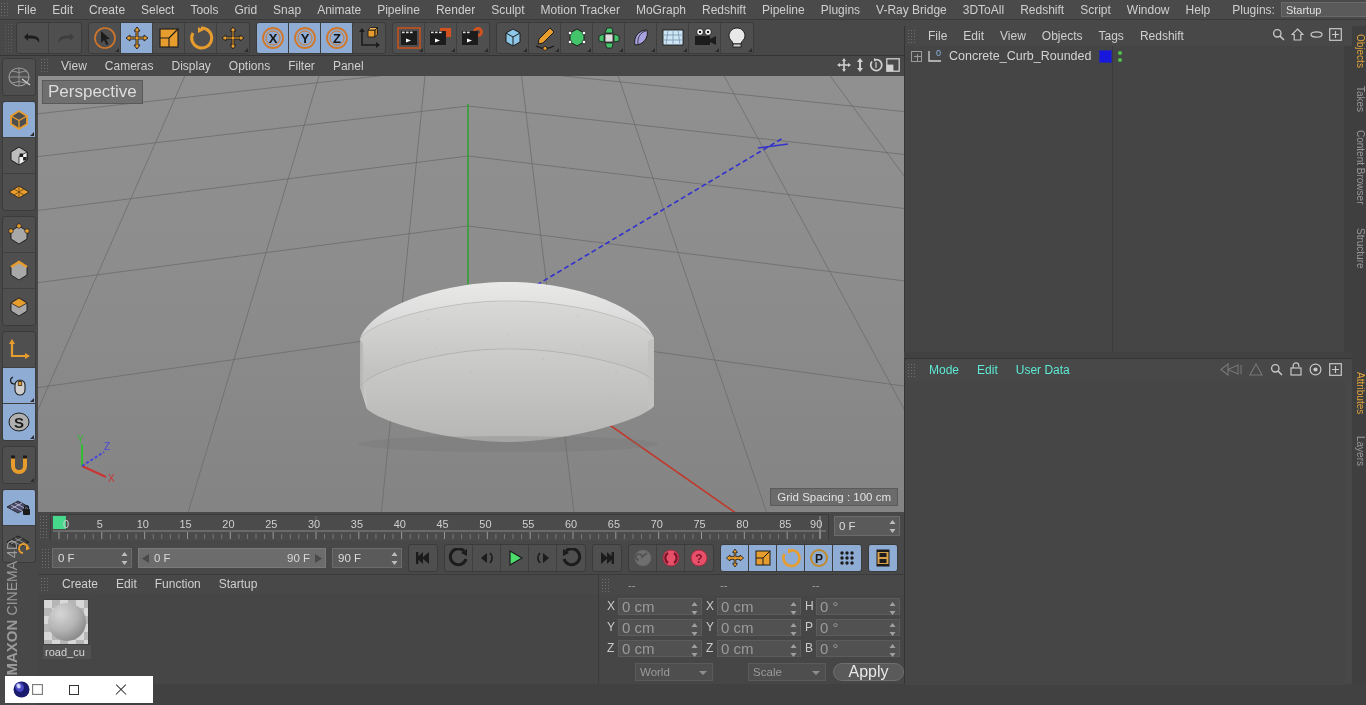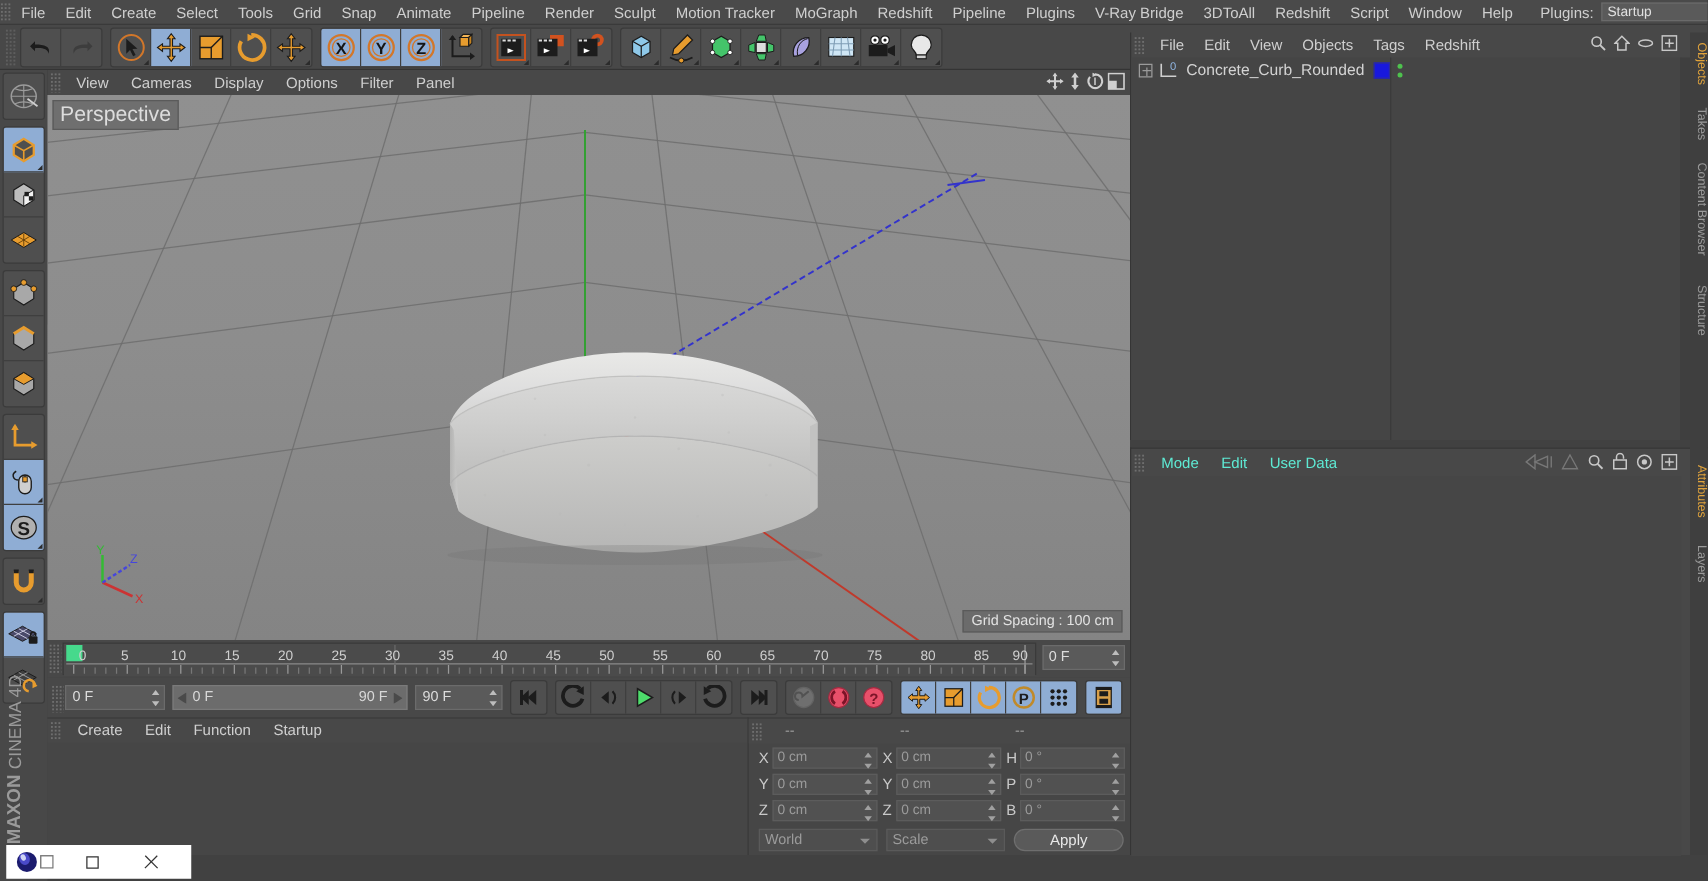--- a/index.html
+++ b/index.html
@@ -206,37 +206,37 @@
   }
   .coordhead .chgrip {
     width: 9px; height: 15px; margin-right: 4px;
     background-image: radial-gradient(#6e6e6e 0.8px, transparent 0.9px); background-size: 3px 3px;
   }
   .coordhead .ch { width: 92px; text-align: left; padding-left: 14px; }
   .crow { display: flex; align-items: center; height: 20px; margin-top: 1px; padding-left: 8px; }
   .clabel { width: 11px; font-size: 12px; color: #c9c9c9; }
   .cfield {
     width: 84px; height: 17px; background: #515151; border: 1px solid #5c5c5c;
-    font-size: 11px; color: #9b9b9b; display: flex; align-items: center;
+    font-size: 15px; color: #9b9b9b; display: flex; align-items: center;
     padding: 0 3px; position: relative; margin-right: 4px;
   }
   .crow2 { display: flex; align-items: center; height: 22px; margin-top: 3px; padding-left: 8px; gap: 7px; }
   .cdrop {
     width: 95px; height: 18px; background: #4e4e4e; border: 1px solid #5a5a5a;
     font-size: 11.5px; color: #9b9b9b; display: flex; align-items: center;
-    padding: 0 4px; position: relative;
+    padding: 0 4px; position: relative; margin-left: 28px;
   }
   .cdrop .caret {
     position: absolute; right: 5px; top: 7px;
     border-left: 4px solid transparent; border-right: 4px solid transparent;
     border-top: 4px solid #8e8e8e;
   }
   .applybtn {
     width: 88px; height: 18px; background: #5a5a5a; border: 1px solid #6e6e6e;
-    border-radius: 9px; font-size: 12px; color: #e8e8e8;
+    border-radius: 9px; font-size: 16px; color: #e8e8e8;
     display: flex; align-items: center; justify-content: center;
   }
 
   
   .objmgr {
     position: absolute; left: 904px; top: 26px; width: 462px; height: 326px;
     background: #484848; border-left: 1px solid #353535;
   }
   .om-menu { height: 20px; display: flex; align-items: center; padding-left: 2px; position: relative; }
   .om-menu .omgrip {
@@ -1091,20 +1091,28 @@
   </div>
 
   <div class="matmgr">
     <div class="submenu">
       <div class="sgrip"></div>
       <div class="mi">Create</div>
       <div class="mi">Edit</div>
       <div class="mi">Function</div>
       <div class="mi">Startup</div>
     </div>
+    <div class="matgrid">
+      <div class="matitem">
+        <div class="matthumb">
+          <div class="matsphere"></div>
+        </div>
+        <div class="matname">road_cu</div>
+      </div>
+    </div>
   </div>
 
   <div class="coordmgr">
     <div class="coordhead">
       <div class="chgrip"></div>
       <div class="ch">--</div>
       <div class="ch">--</div>
       <div class="ch">--</div>
     </div>
 

